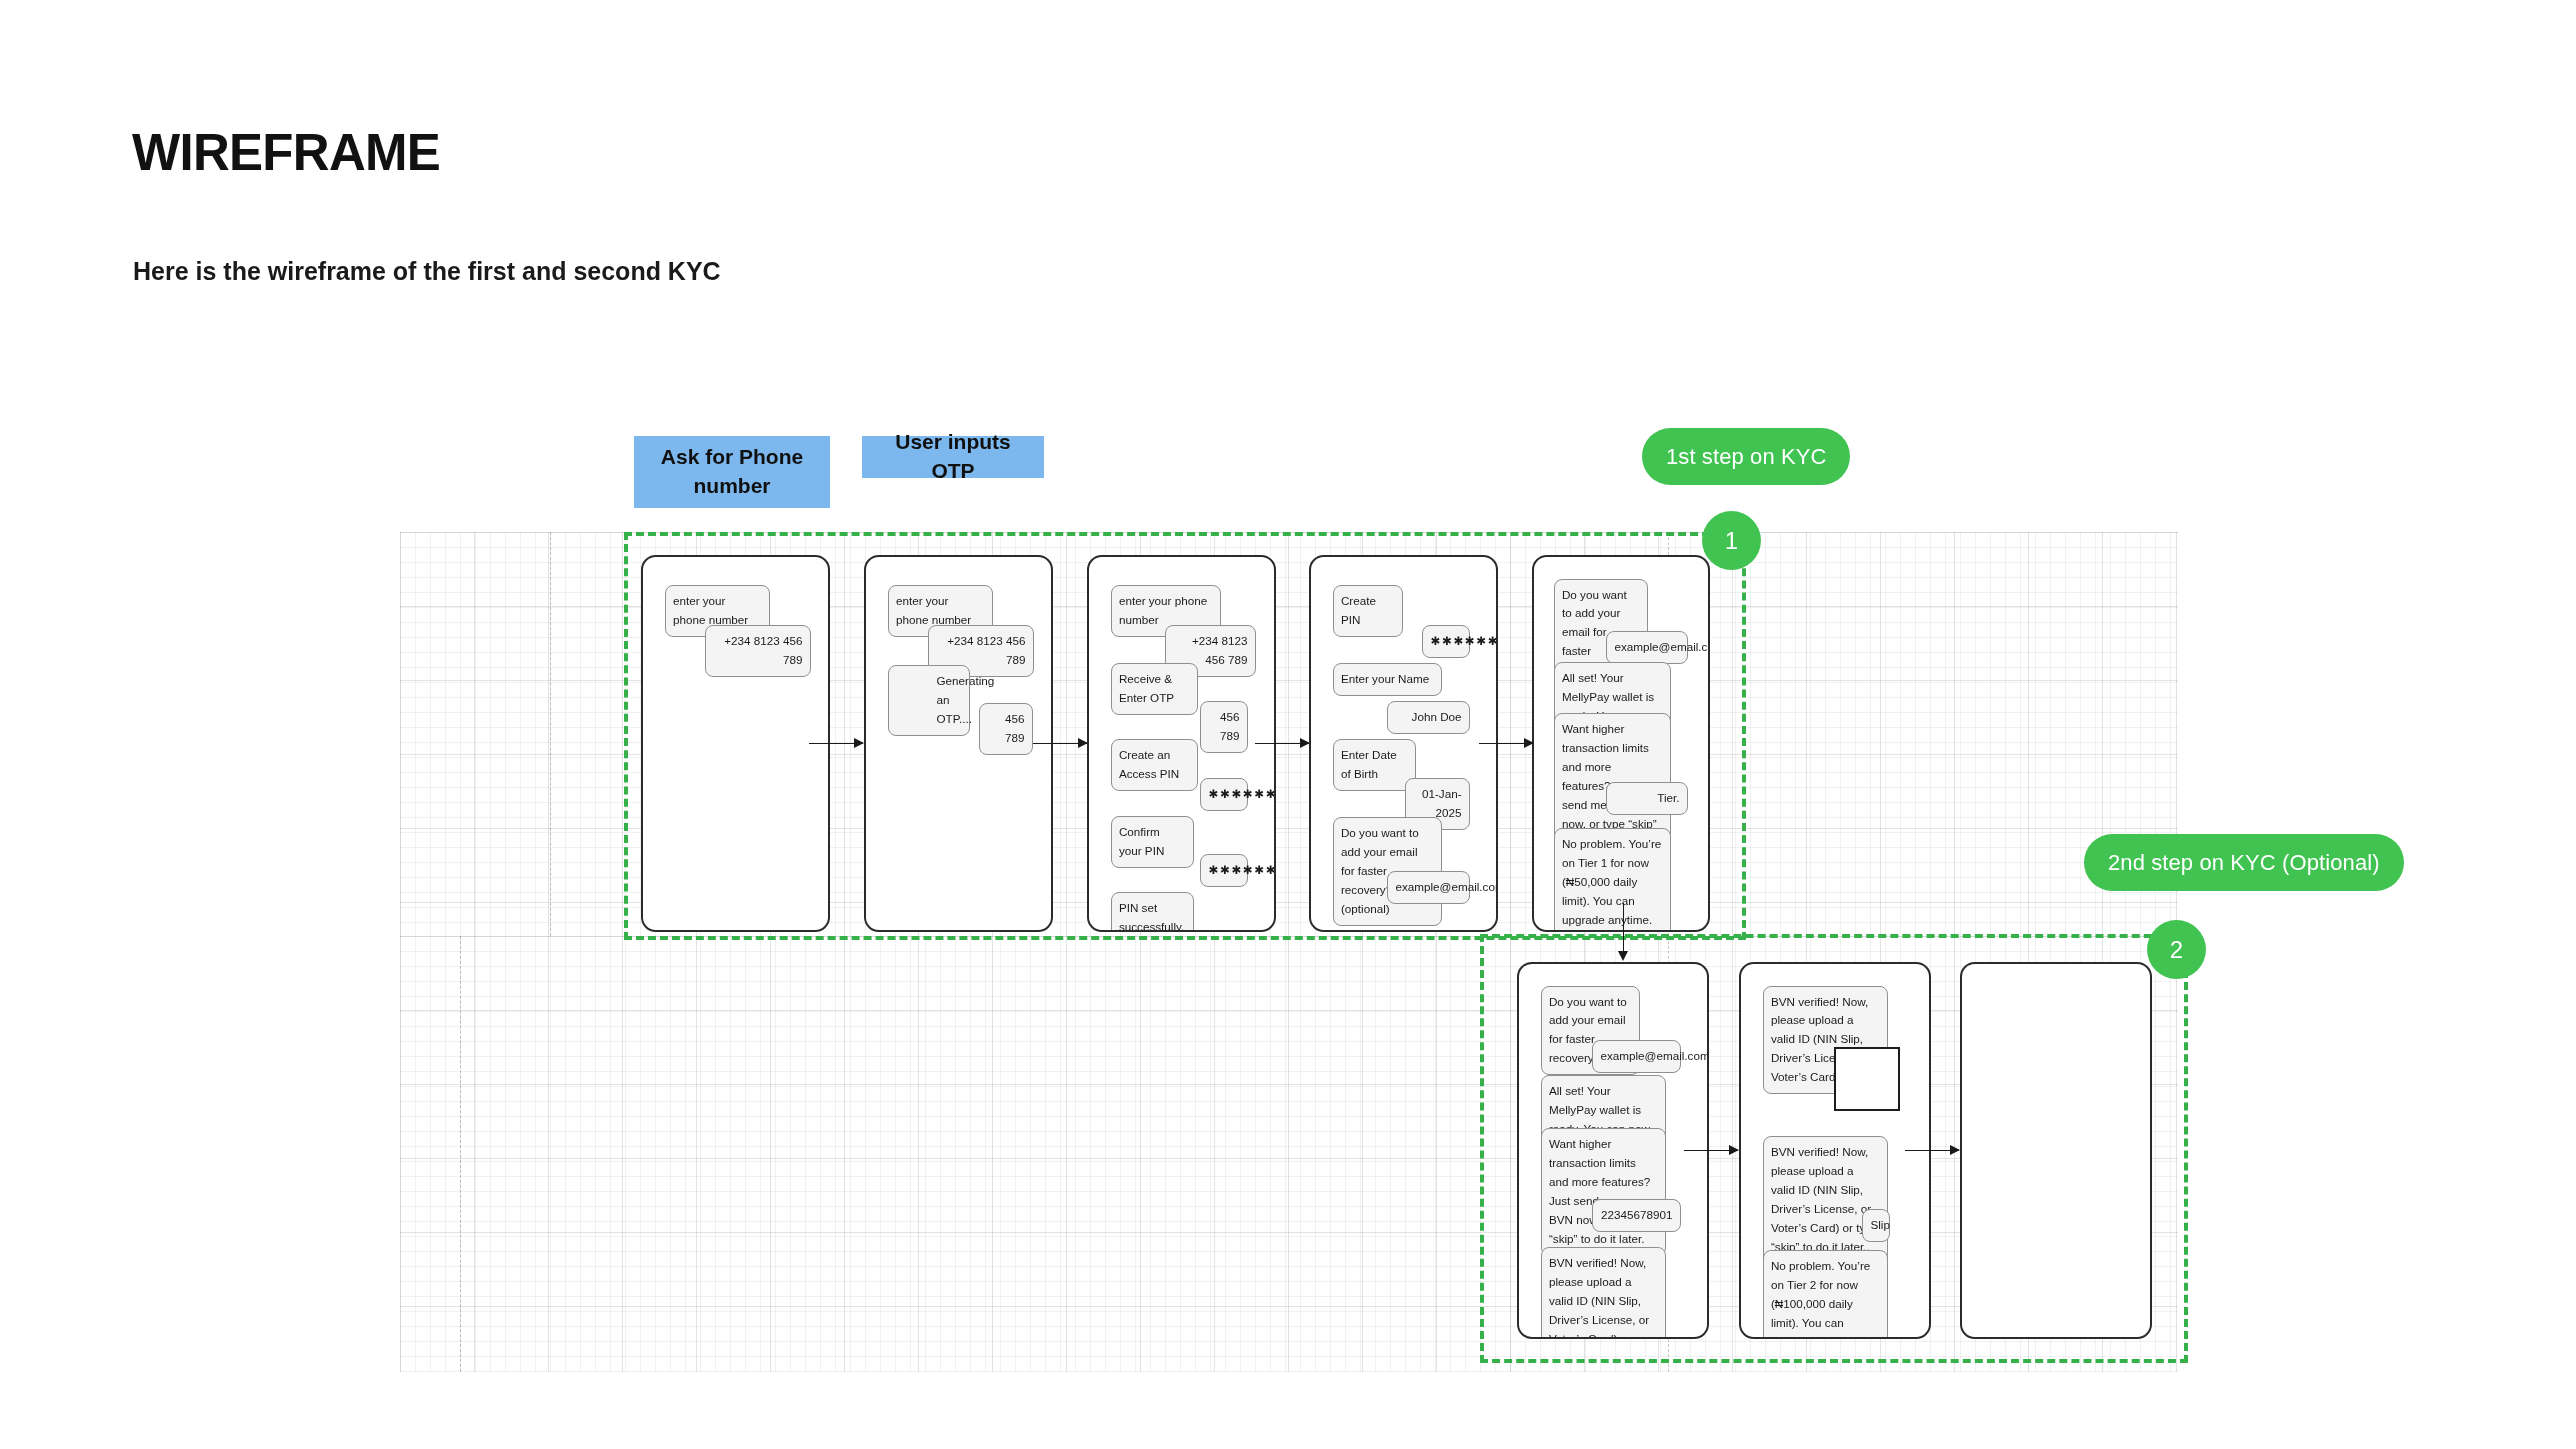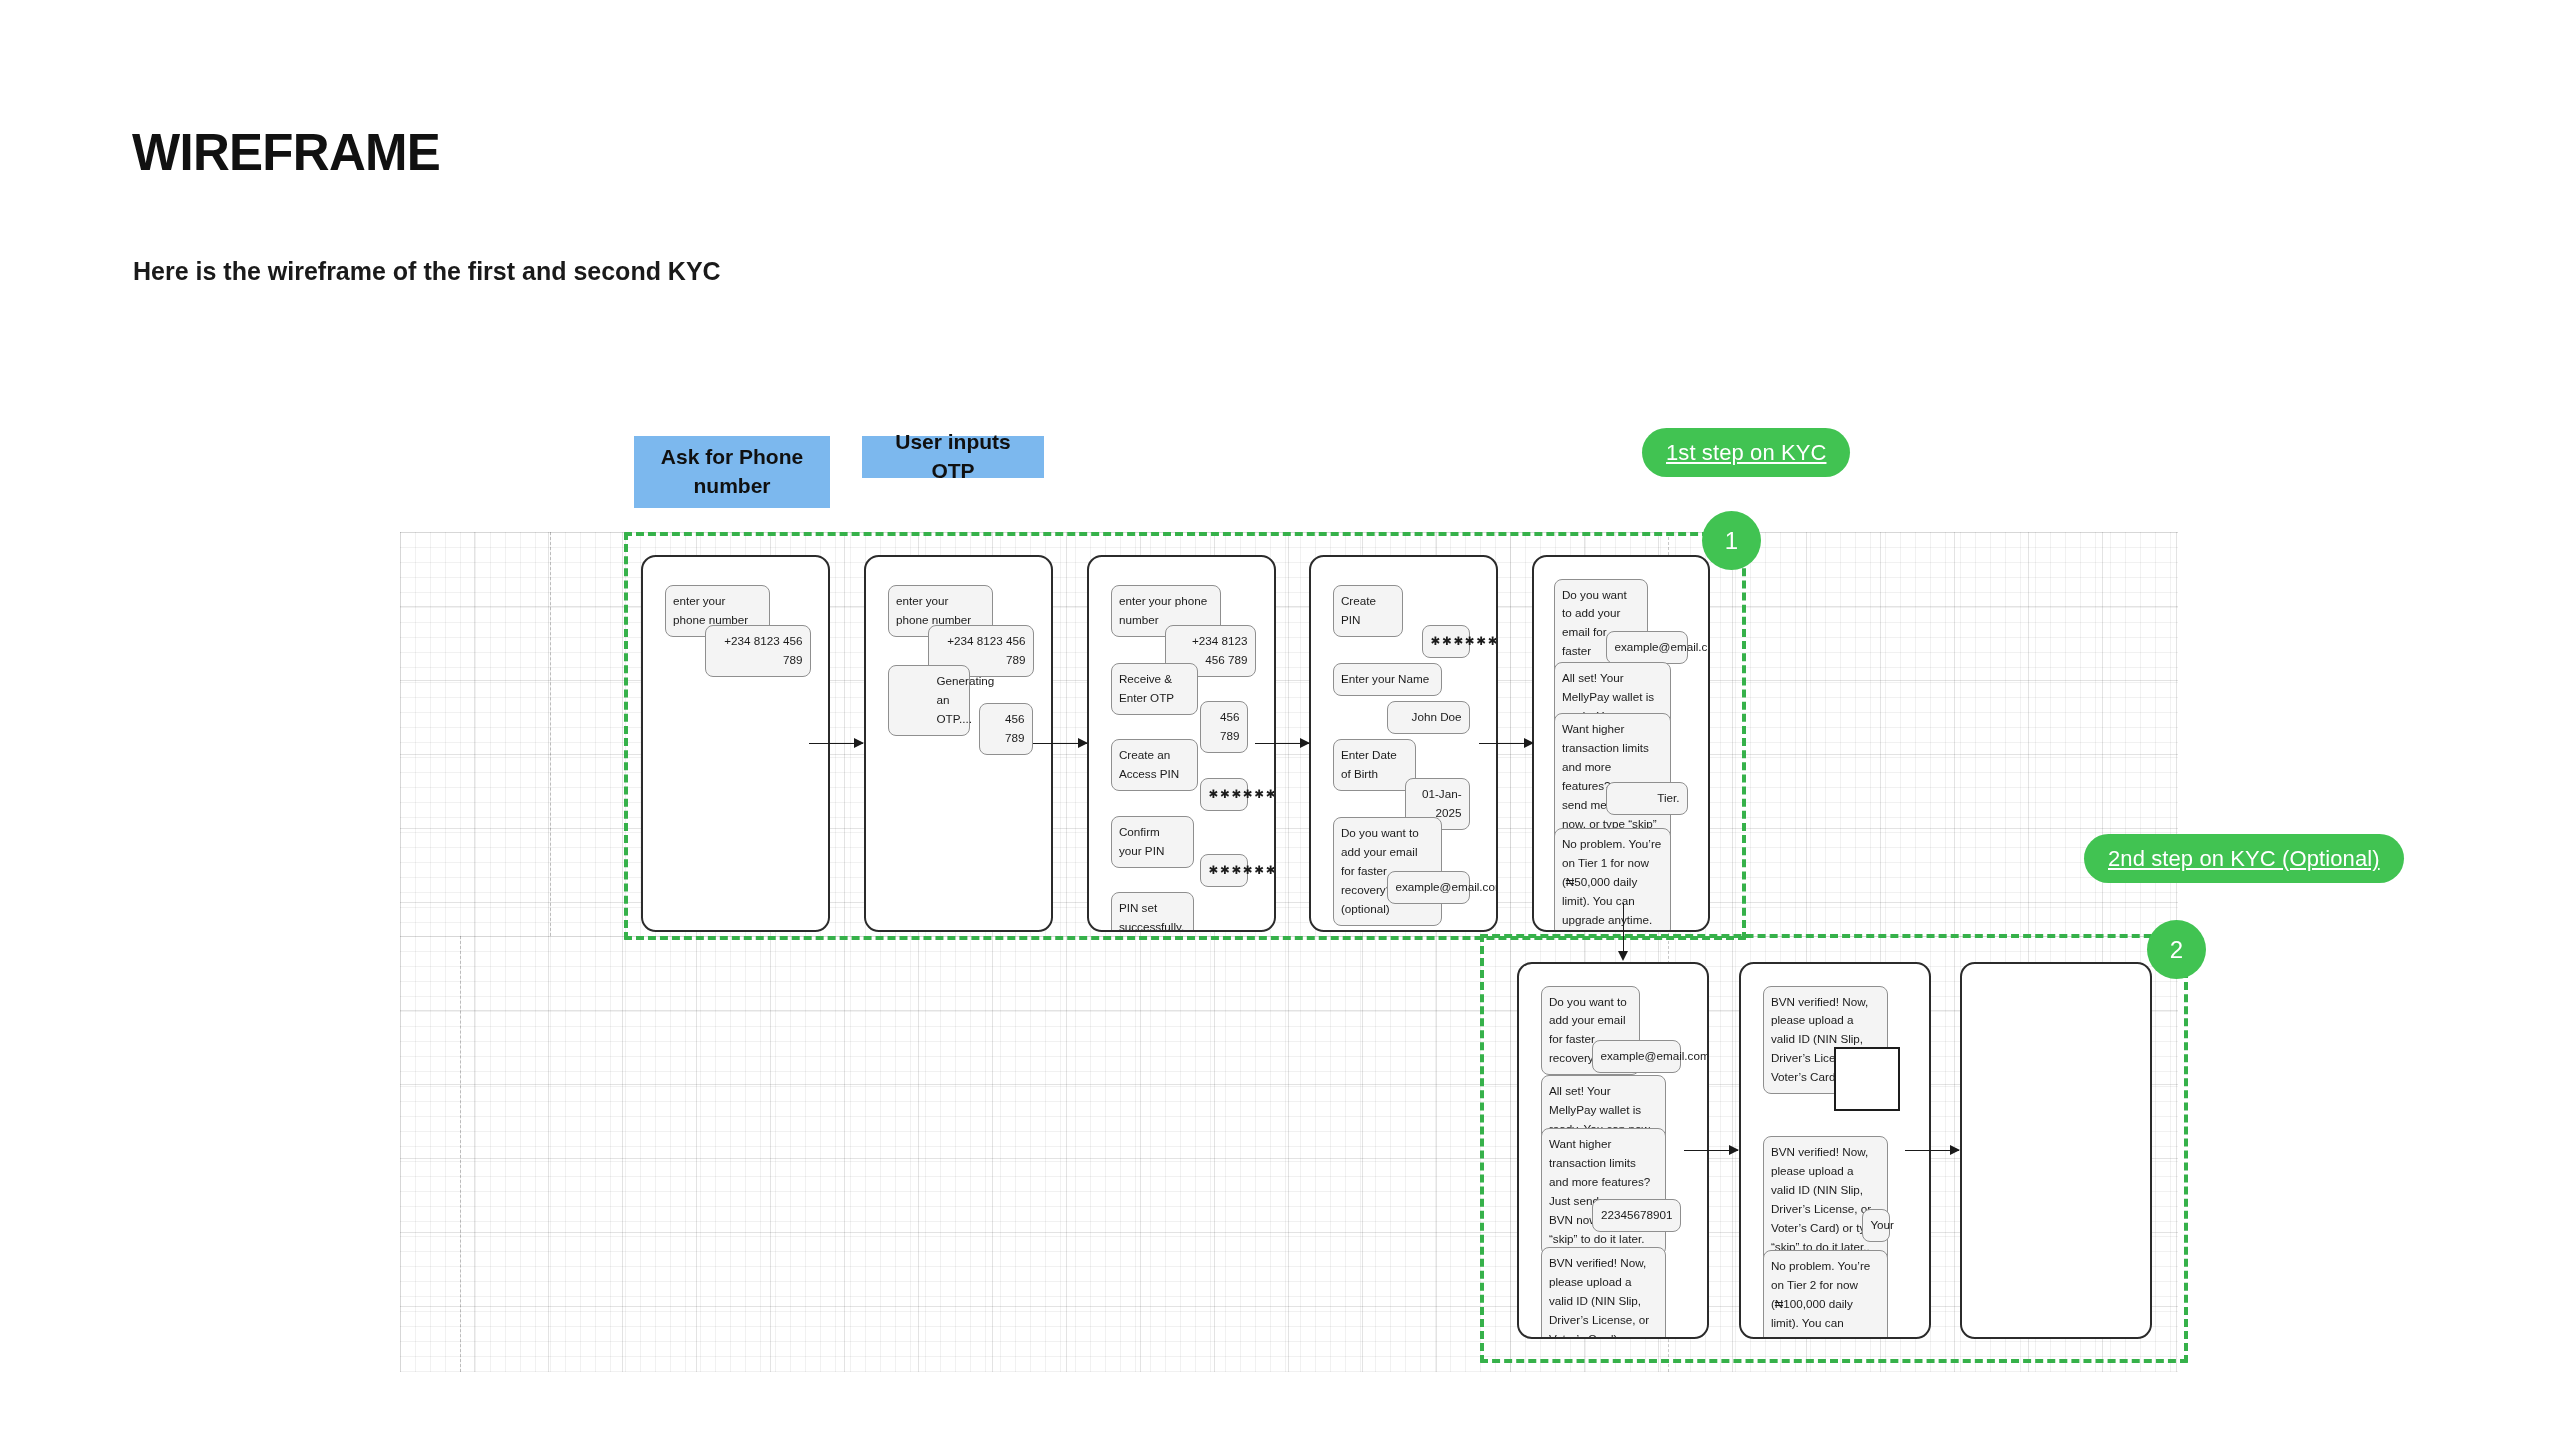--- a/index.html
+++ b/index.html
@@ -58,21 +58,21 @@
   #region-2 { left: 1480px; top: 934px; width: 708px; height: 429px; }
 
   
   .pill {
     position: absolute;
     background: #41c352;
     color: #ffffff;
     border-radius: 67px;
     display: flex; align-items: center; justify-content: center;
     font-size: 22px; font-weight: 500; letter-spacing: 0.1px;
-    white-space: nowrap; padding: 0 24px; height: 49px; text-decoration: underline;
+    white-space: nowrap; padding: 0 24px; height: 57px;
   }
   #pill-step1 { left: 1642px; top: 428px; }
   #pill-step2 { left: 2084px; top: 834px; }
 
   .step-badge {
     position: absolute;
     width: 59px; height: 59px; border-radius: 50%;
     background: #41c352; color: #fff;
     display: flex; align-items: center; justify-content: center;
     font-size: 24px; font-weight: 500;
@@ -235,21 +235,21 @@
     <div class="bubble" style="left:21.5px; top:111px; width:125px;">All set! Your MellyPay wallet is ready. You can now send money, buy airtime, and pay bills.</div>
     <div class="bubble" style="left:21.5px; top:164px; width:125px;">Want higher transaction limits and more features? Just send me your BVN now, or type “skip” to do it later.</div>
     <div class="bubble right" style="left:73px; top:235px; width:89px;">22345678901</div>
     <div class="bubble" style="left:21.5px; top:283px; width:125px;">BVN verified! Now, please upload a valid ID (NIN Slip, Driver’s License, or Voter’s Card).</div>
   </div>
 
   <div class="phone" style="left:1739px; top:962px; width:192px; height:377px;">
     <div class="bubble" style="left:21.5px; top:21.5px; width:125px;">BVN verified! Now, please upload a valid ID (NIN Slip, Driver’s License, or Voter’s Card).</div>
     <div class="photo-box" style="left:93px; top:83px; width:66px; height:64px;"></div>
     <div class="bubble" style="left:21.5px; top:172px; width:125px;">BVN verified! Now, please upload a valid ID (NIN Slip, Driver’s License, or Voter’s Card) or type “skip” to do it later..</div>
-    <div class="bubble right" style="left:121px; top:245px; width:28px;">Your</div>
+    <div class="bubble right" style="left:121px; top:245px; width:28px;">Slip</div>
     <div class="bubble" style="left:21.5px; top:286px; width:125px;">No problem. You’re on Tier 2 for now (₦100,000 daily limit). You can upgrade anytime.</div>
   </div>
 
   <div class="phone" style="left:1960px; top:962px; width:192px; height:377px;"></div>
 
   <div class="arrow-v" style="left:1623px; top:903px; height:56px;"></div>
   <div class="arrow-h" style="left:1684px; top:1150px; width:54px;"></div>
   <div class="arrow-h" style="left:1905px; top:1150px; width:54px;"></div>
 
 </div>

